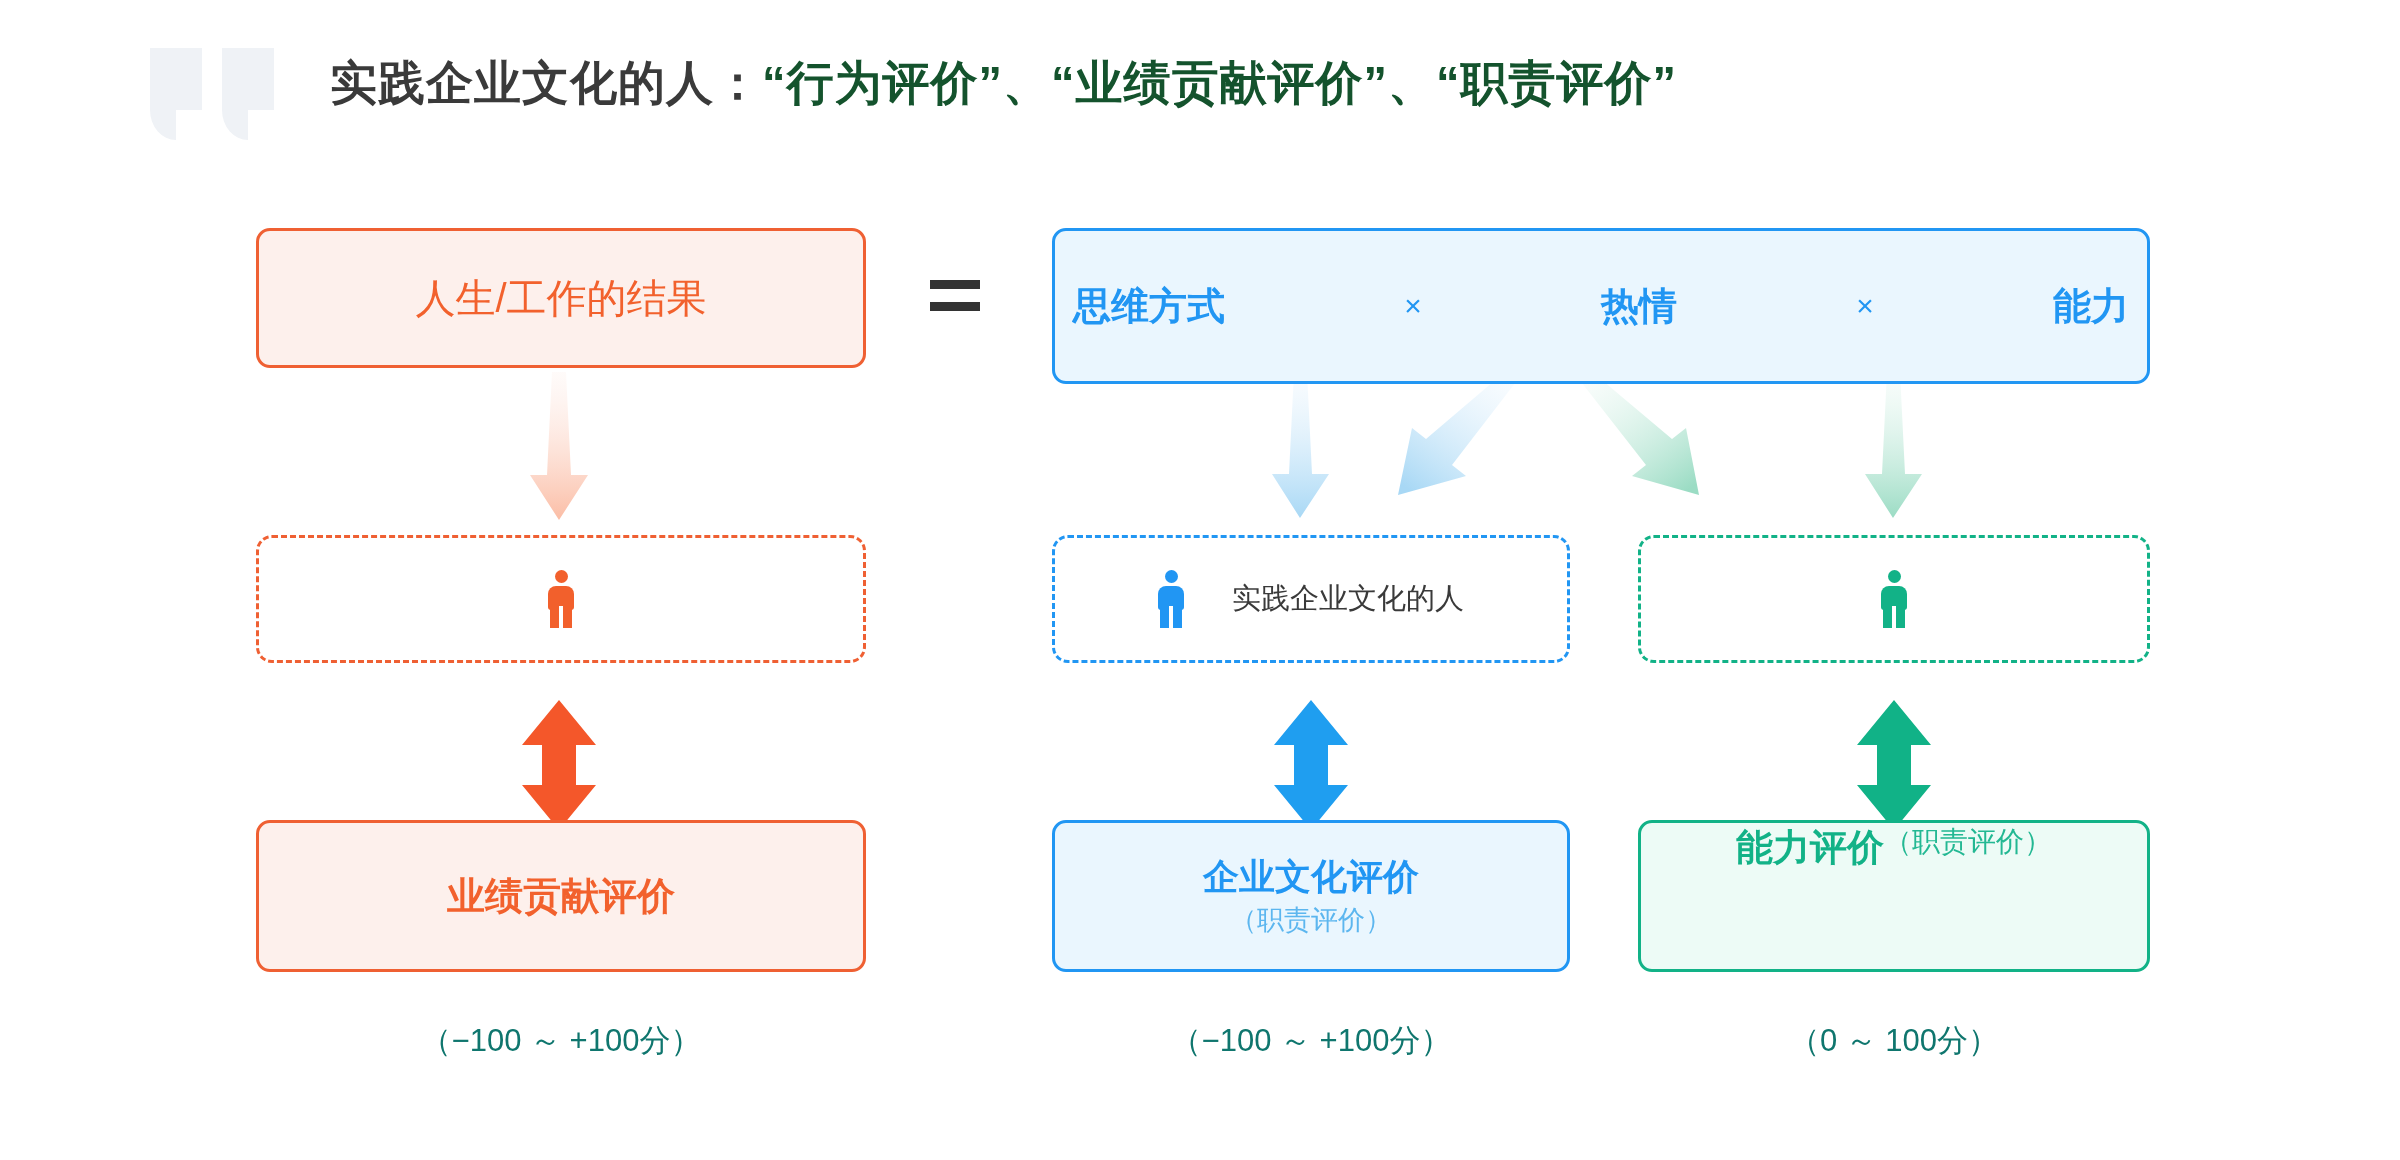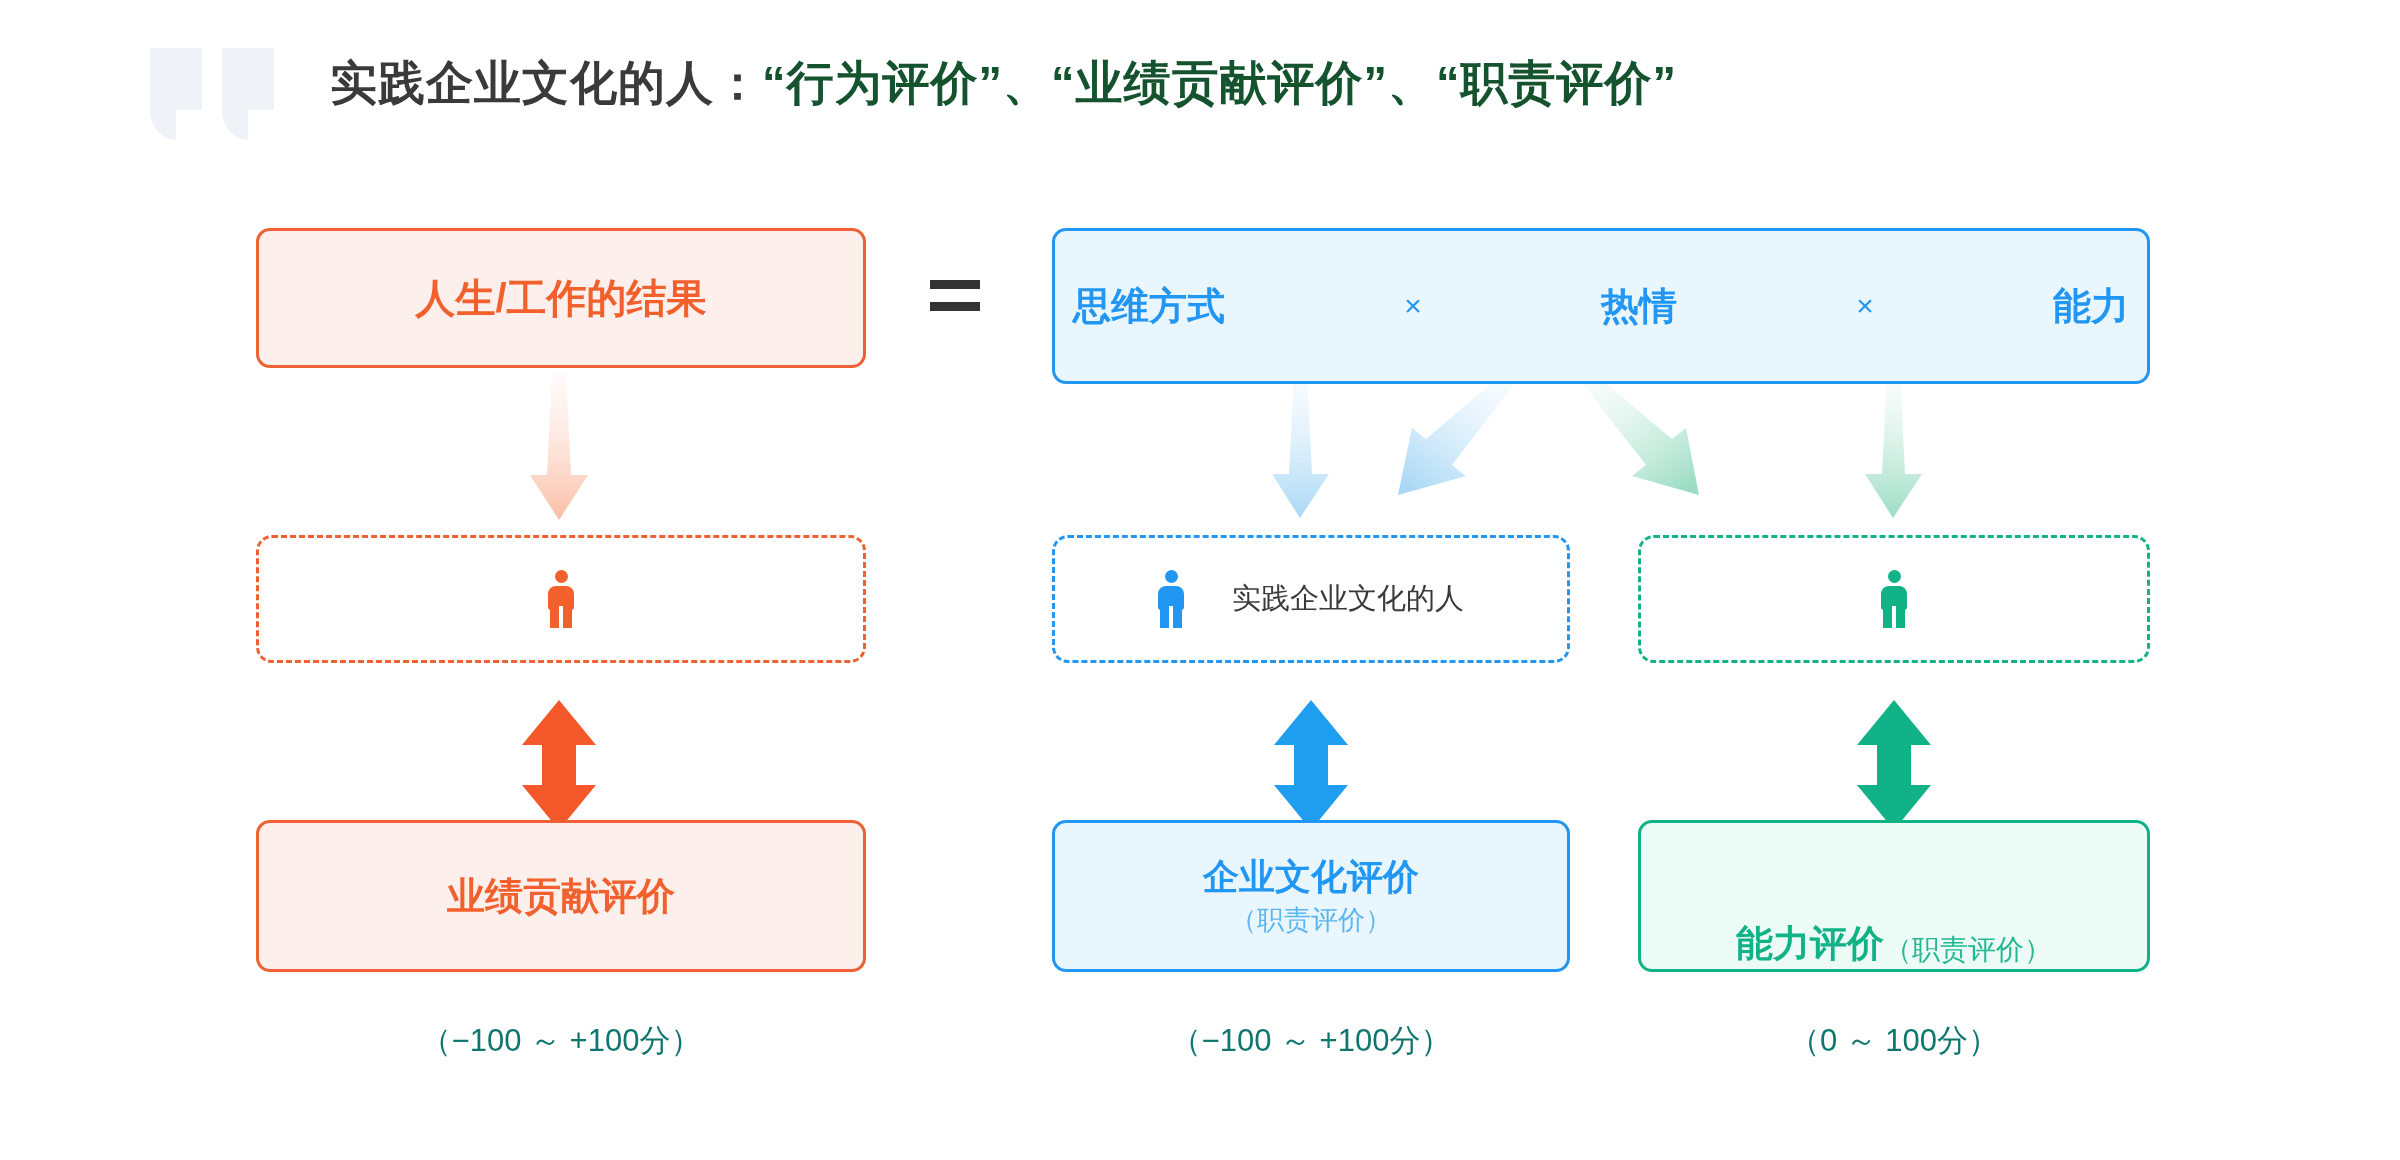--- a/index.html
+++ b/index.html
@@ -100,21 +100,21 @@
     font-weight: bold;
     gap: 0;
     justify-content: space-between;
   }
   #box-formula .f-term { padding: 0 18px; }
   #box-formula .f-op {
     padding: 0 26px;
     font-size: 30px;
     font-weight: normal;
   }
-  #box-result .r-text { font-weight: bold; }
+  #box-result .r-text { font-weight: normal; }
 
   .equals {
     position: absolute;
     left: 930px;
     top: 272px;
     width: 50px;
     height: 50px;
   }
   .equals span {
     position: absolute;
@@ -183,21 +183,21 @@
   #box-culture {
     left: 1052px; top: 820px;
     width: 518px; height: 152px;
   }
   #box-culture .main { font-size: 36px; font-weight: bold; line-height: 48px; }
   #box-culture .sub  { font-size: 27px; color: #5cb6ef; line-height: 38px; }
   #box-ability {
     left: 1638px; top: 820px;
     width: 512px; height: 152px;
     flex-direction: row;
-    align-items: flex-end;
+    align-items: flex-start;
     justify-content: center;
   }
   #box-ability .main { font-size: 37px; font-weight: bold; }
   #box-ability .sub  { font-size: 28px; color: #23b893; }
 
   
   .range {
     position: absolute;
     text-align: center;
     font-size: 31px;

